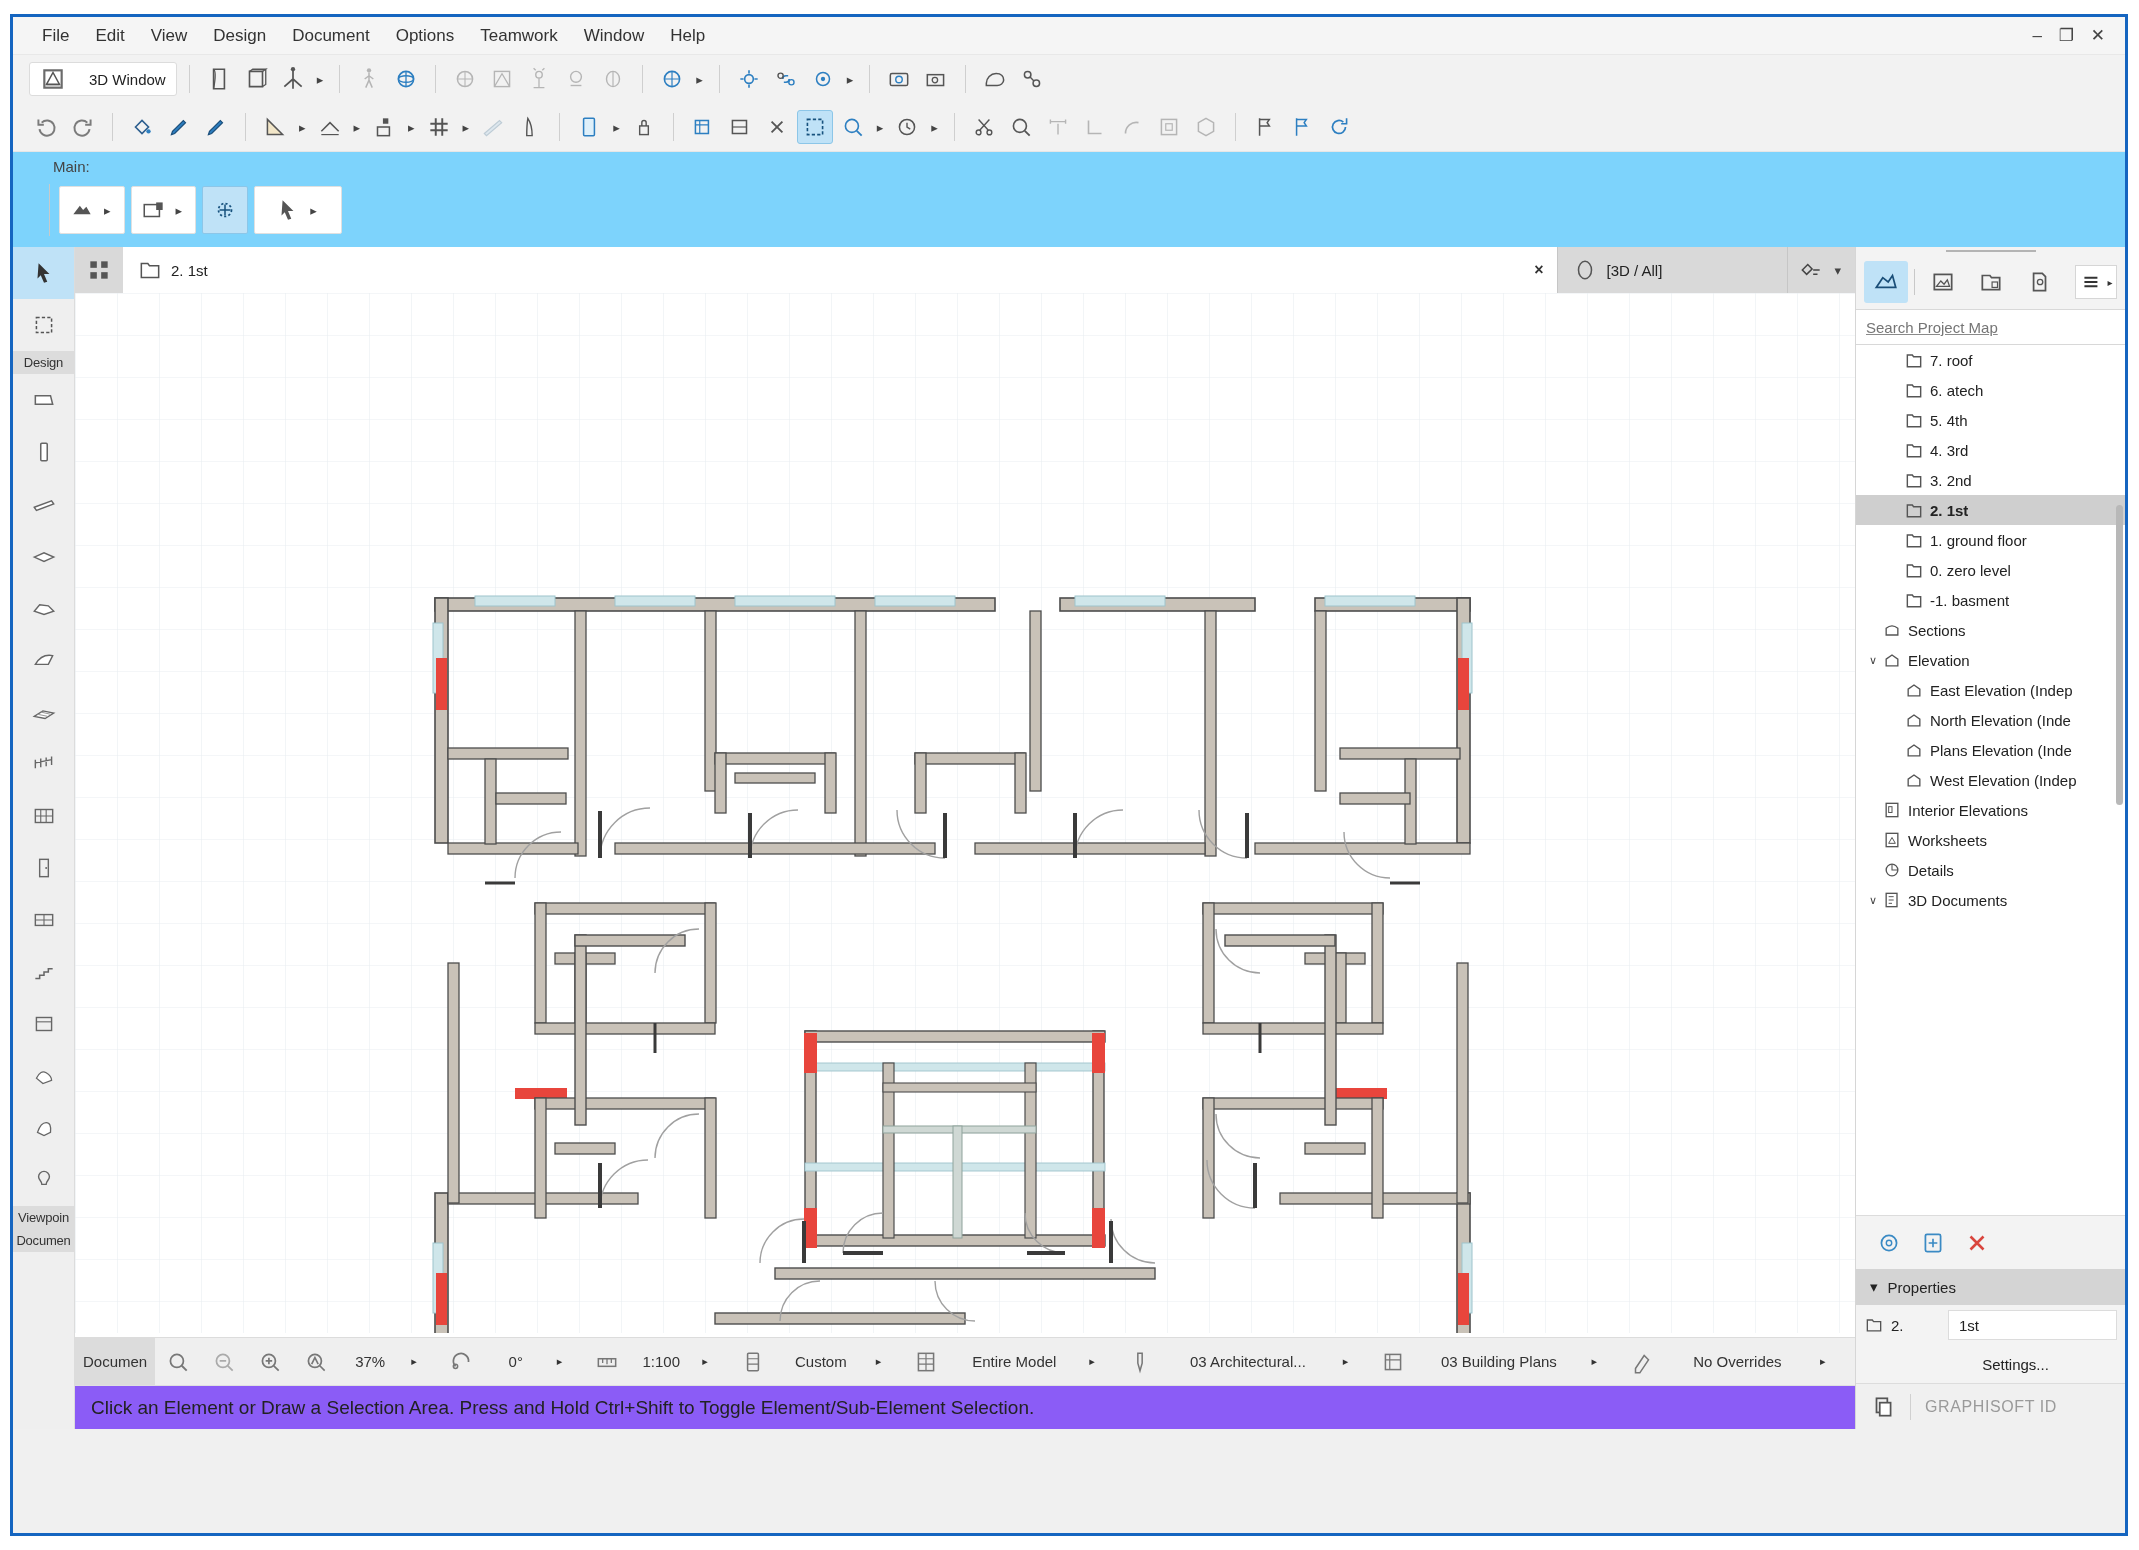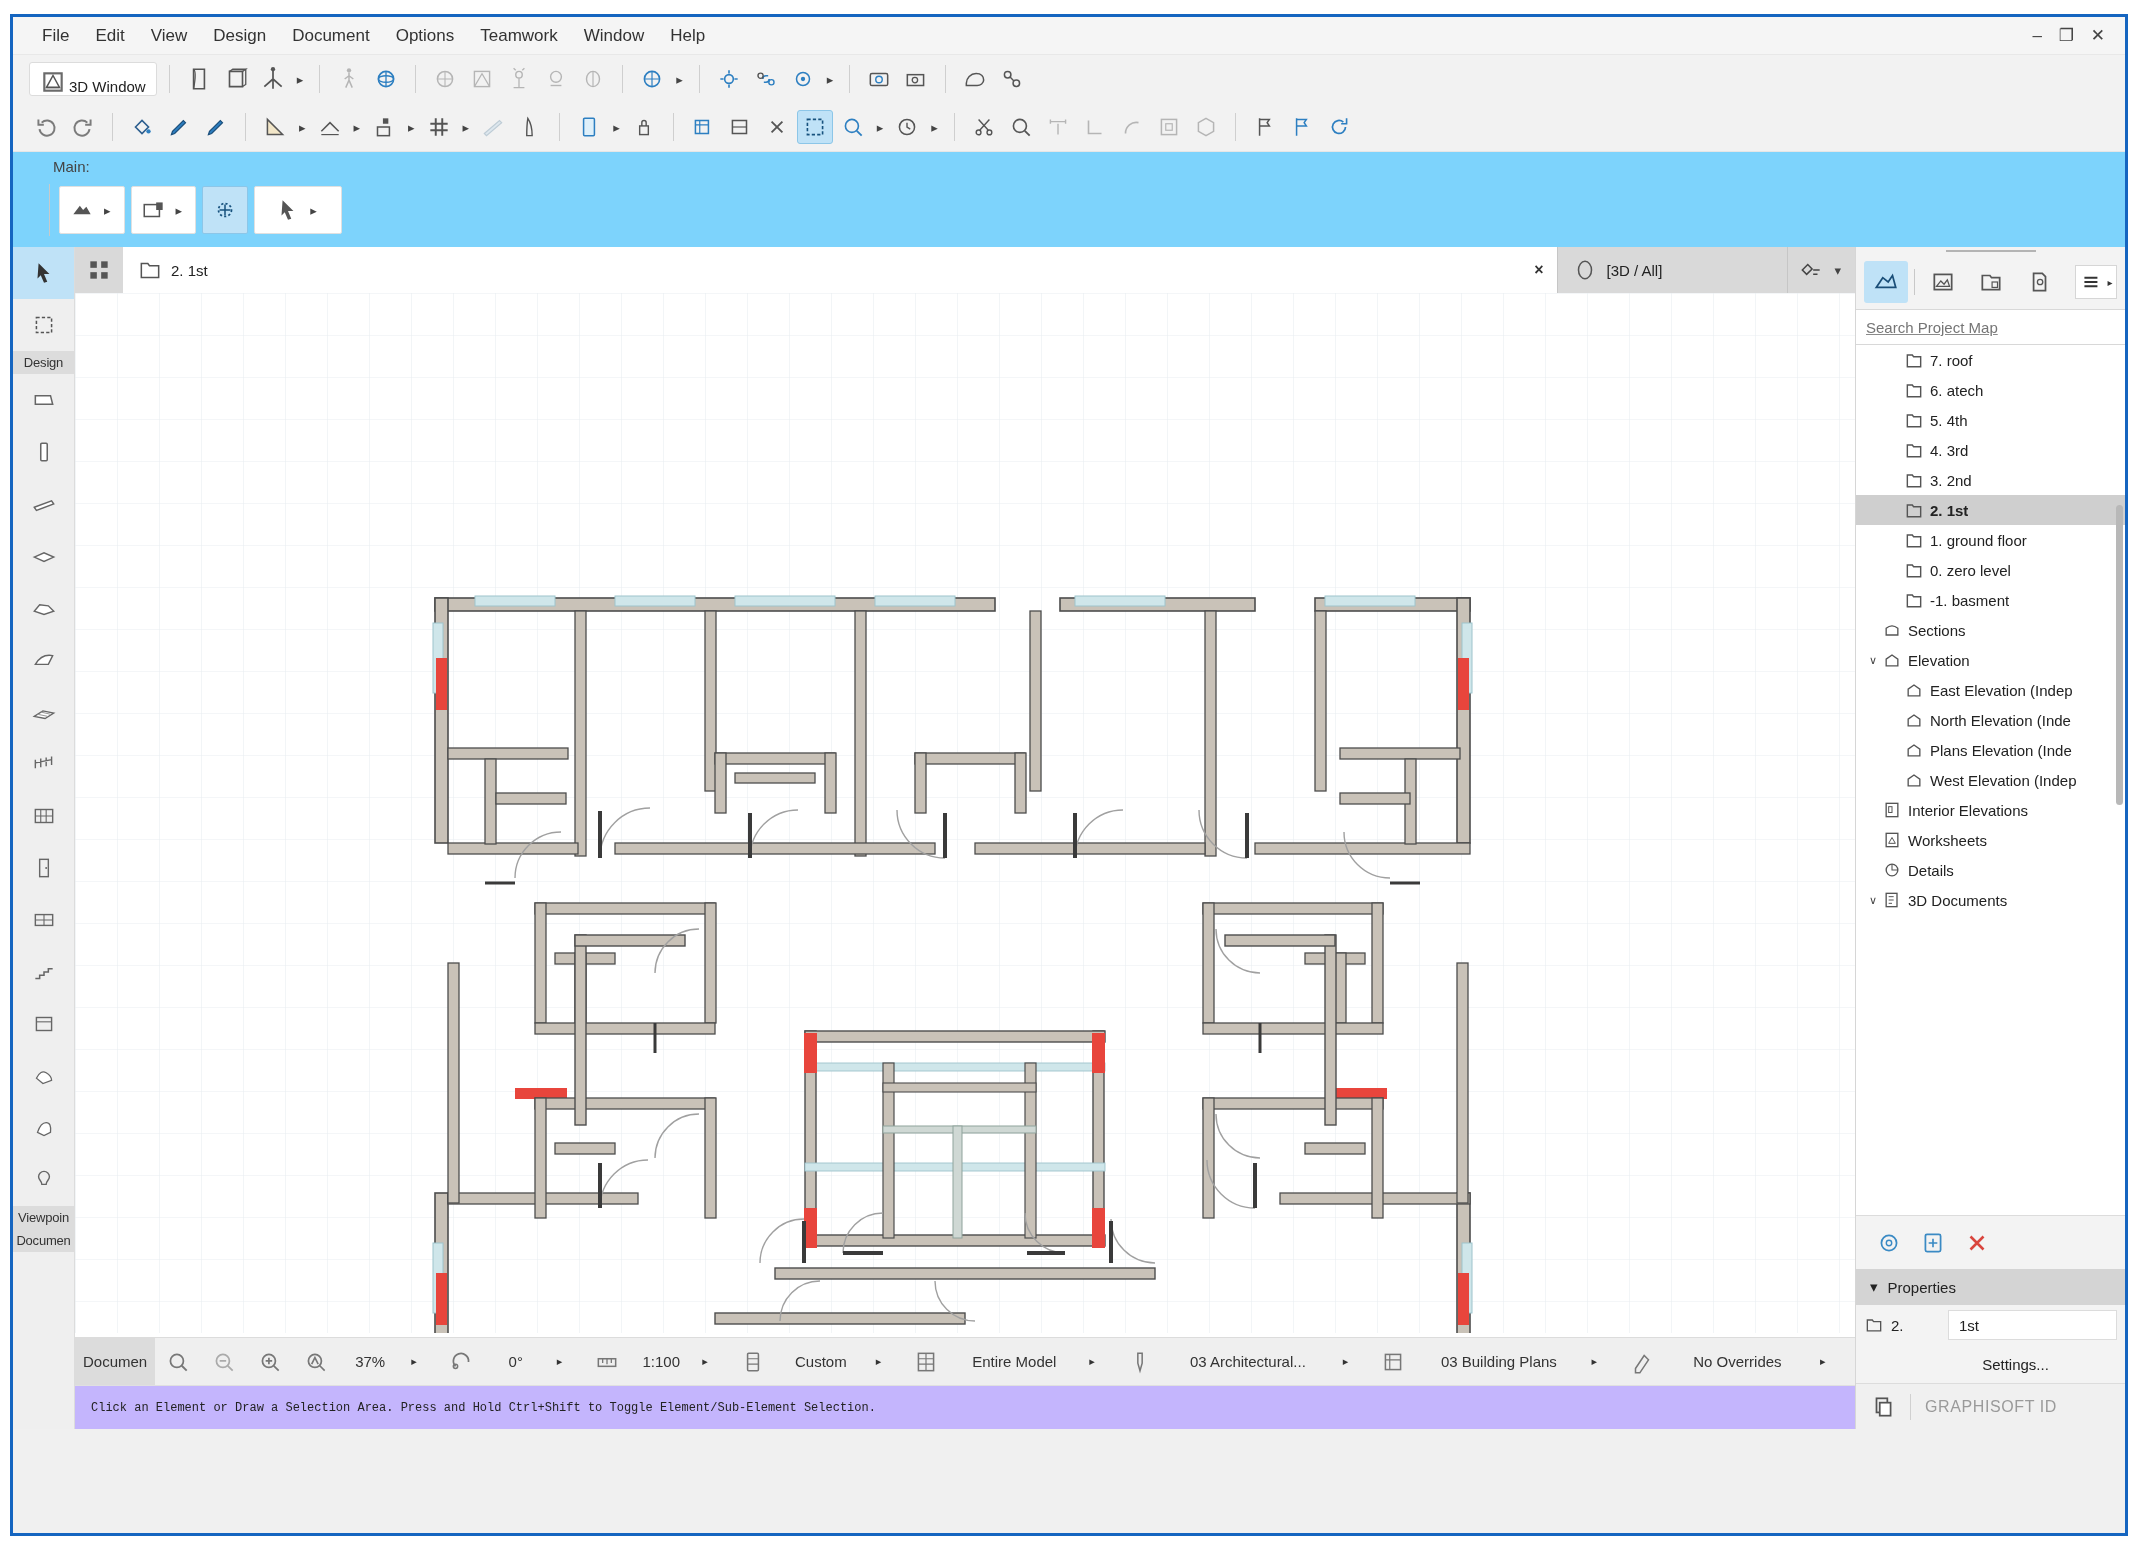--- a/index.html
+++ b/index.html
@@ -39,21 +39,21 @@
 
   
   .toolbar-row {
     height:48px; background:#f2f2f2; display:flex; align-items:center; padding-left:16px; gap:3px;
   }
   .tb-sep { width:1px; height:28px; background:#cfcfcf; margin:0 9px; flex:none; }
   .tb-btn {
     height:34px; min-width:34px; display:flex; align-items:center; justify-content:center;
     padding:0 4px; border-radius:3px; flex:none;
   }
-  .tb-btn.wide { padding:0 10px; gap:3px;align-items:flex-end; }
+  .tb-btn.wide { padding:0 10px; gap:23px; }
   .tb-label { font-size:15px; color:#222; white-space:nowrap; }
   .tb-dot { font-size:13px; color:#444; margin:0 4px; }
 
   .ic { width:26px; height:26px; display:block; }
   .ic.dim { opacity:.38; }
 
   
   .main-strip { height:96px; background:#7dd3fc; position:relative; border-top:1px solid #e6e6e6;}
   .main-label { position:absolute; left:40px; top:6px; font-size:15px; color:#444; }
   .main-vline { position:absolute; left:36px; top:32px; width:1px; height:52px; background:#c9c9c9; }
@@ -97,22 +97,22 @@
   .statusrow {
     height:48px; background:#efefef; display:flex; align-items:center; border-top:1px solid #dcdcdc;
     font-size:15px; color:#333;
   }
   .sb-group { display:flex; align-items:center; height:100%; padding:0 4px; }
   .sb-div { width:1px; height:30px; background:#cdcdcd; margin:0 6px; }
   .sb-btn { display:flex; align-items:center; gap:8px; padding:0 10px; height:36px; }
   .sb-val { min-width:62px; text-align:center; }
   .sb-arrow { font-size:11px; color:#333; padding:0 10px; }
   .msgbar {
-    height:44px; background:#c4b5fd; display:flex; align-items:center; padding-left:16px;
-    font-size:12px; color:#222; border-top:1px solid #e0e0e0;font-family:Liberation Mono, monospace;
+    height:44px; background:#8b5cf6; display:flex; align-items:center; padding-left:16px;
+    font-size:19px; color:#222; border-top:1px solid #e0e0e0;
   }
 
   
   .right-panel { width:270px; background:#f3f3f3; border-left:1px solid #d6d6d6; display:flex; flex-direction:column; }
   .rp-handle { height:8px; display:flex; align-items:center; justify-content:center; }
   .rp-handle i { display:block; width:90px; height:2px; background:#b4b4b4; }
   .rp-tabs { height:54px; display:flex; align-items:center; gap:4px; padding:0 8px; }
   .rp-tab { width:44px; height:42px; display:flex; align-items:center; justify-content:center; border-radius:3px; }
   .rp-tab.sel { background:#bfe2f7; }
   .rp-tabsep { width:1px; height:26px; background:#c8c8c8; margin:0 2px; }

